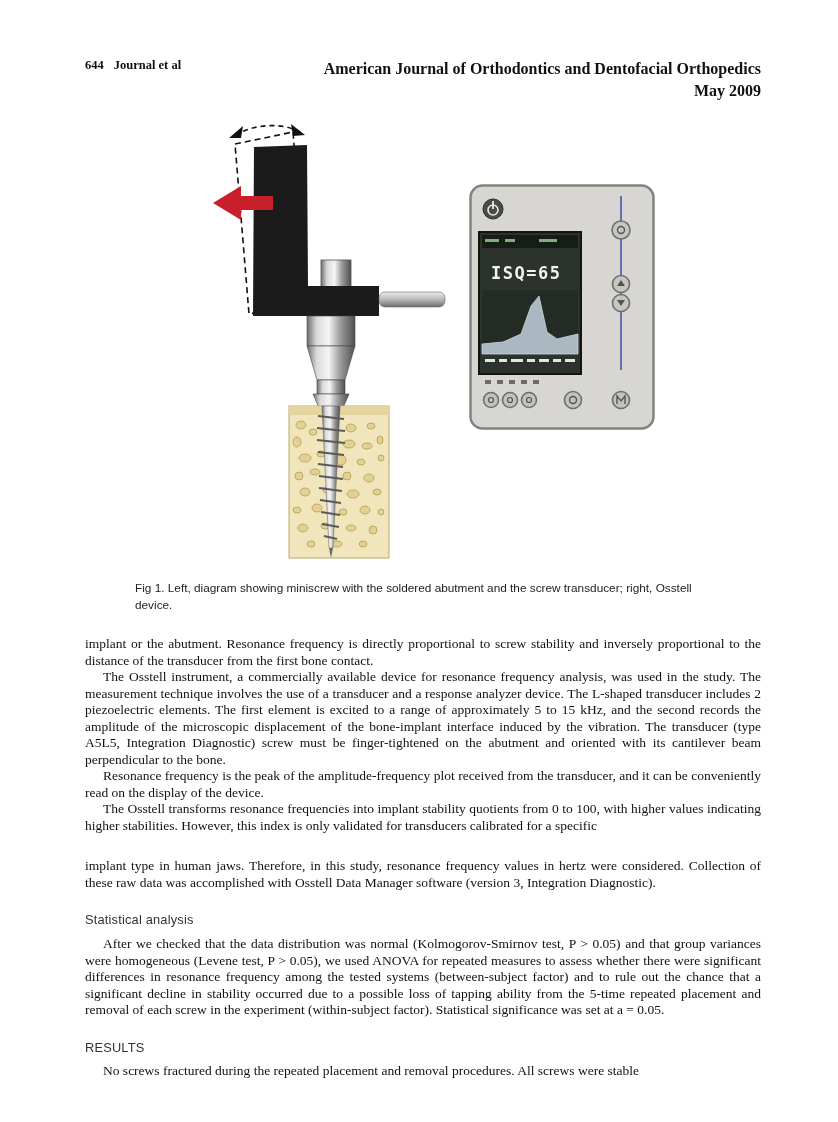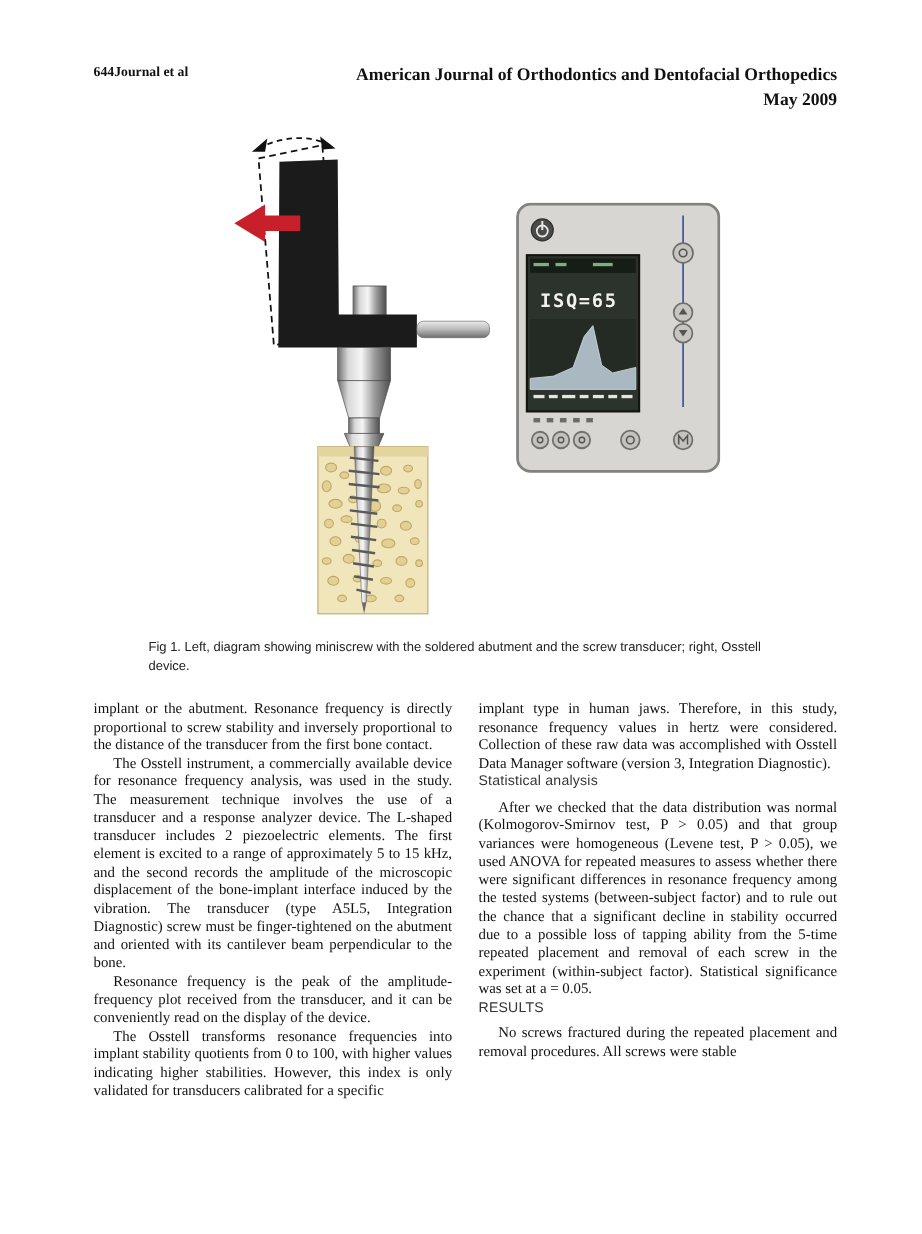--- a/index.html
+++ b/index.html
@@ -8,47 +8,47 @@
     position:relative; width:838px; height:1122px; background:#ffffff;
     overflow:hidden; color:#111;
   }
   
   .running-head {
     position:absolute; top:58px; left:85px; width:676px;
     display:flex; justify-content:space-between; align-items:flex-start;
     font-size:12.5px;
   }
   .rh-left { font-weight:bold; }
-  .rh-left .pg-num { }
+  .rh-left .pg-num { margin-right:10px; }
   .rh-right { text-align:right; font-weight:bold; line-height:1.35; font-size:16px; }
   .rh-right .journal { font-weight:bold; }
   .rh-right .issue { font-weight:bold; }
 
   
   .figure-area { position:absolute; top:120px; left:96px; width:676px; height:450px; }
   .diagram-wrap { position:absolute; left:105px; top:0; }
   .device-wrap  { position:absolute; left:373px; top:64px; }
 
   .figure-caption {
     position:absolute; top:580px; left:135px; width:572px;
     font-family:"Liberation Sans", sans-serif; font-size:11.8px;
     line-height:1.4; color:#222; text-align:left;
   }
 
   
   .columns {
     position:absolute; top:636px; left:85px; width:676px;
-    display:flex; gap:24px;
+    display:flex; gap:24px;flex-direction:column;
   }
   .col { flex:1; font-size:13.5px; line-height:1.225; text-align:justify; hyphens:auto; }
   .col p { margin:0; }
   .col p.indent { text-indent:18px; }
   .section-heading {
     font-family:"Liberation Sans", sans-serif; font-size:12.8px;
-    color:#333; margin:0 0 8px 0; text-align:left; font-weight:normal;
+    color:#333; margin:21px 0 8px 0; text-align:left; font-weight:normal;
     letter-spacing:0.2px;
   }
   svg text { user-select:none; }
 </style>
 </head>
 <body>
 
 <div class="page">
 
   <div class="running-head">

